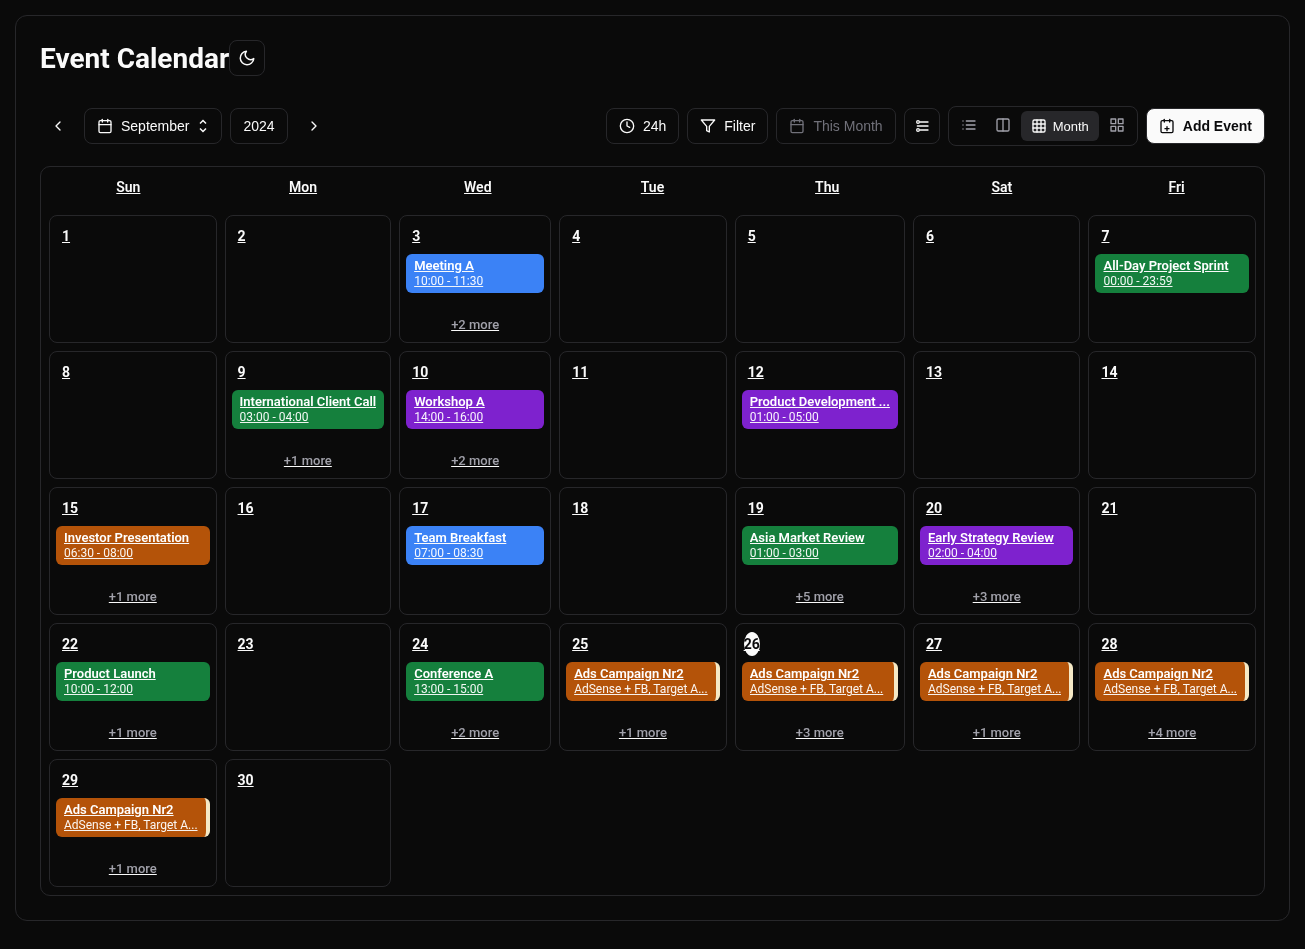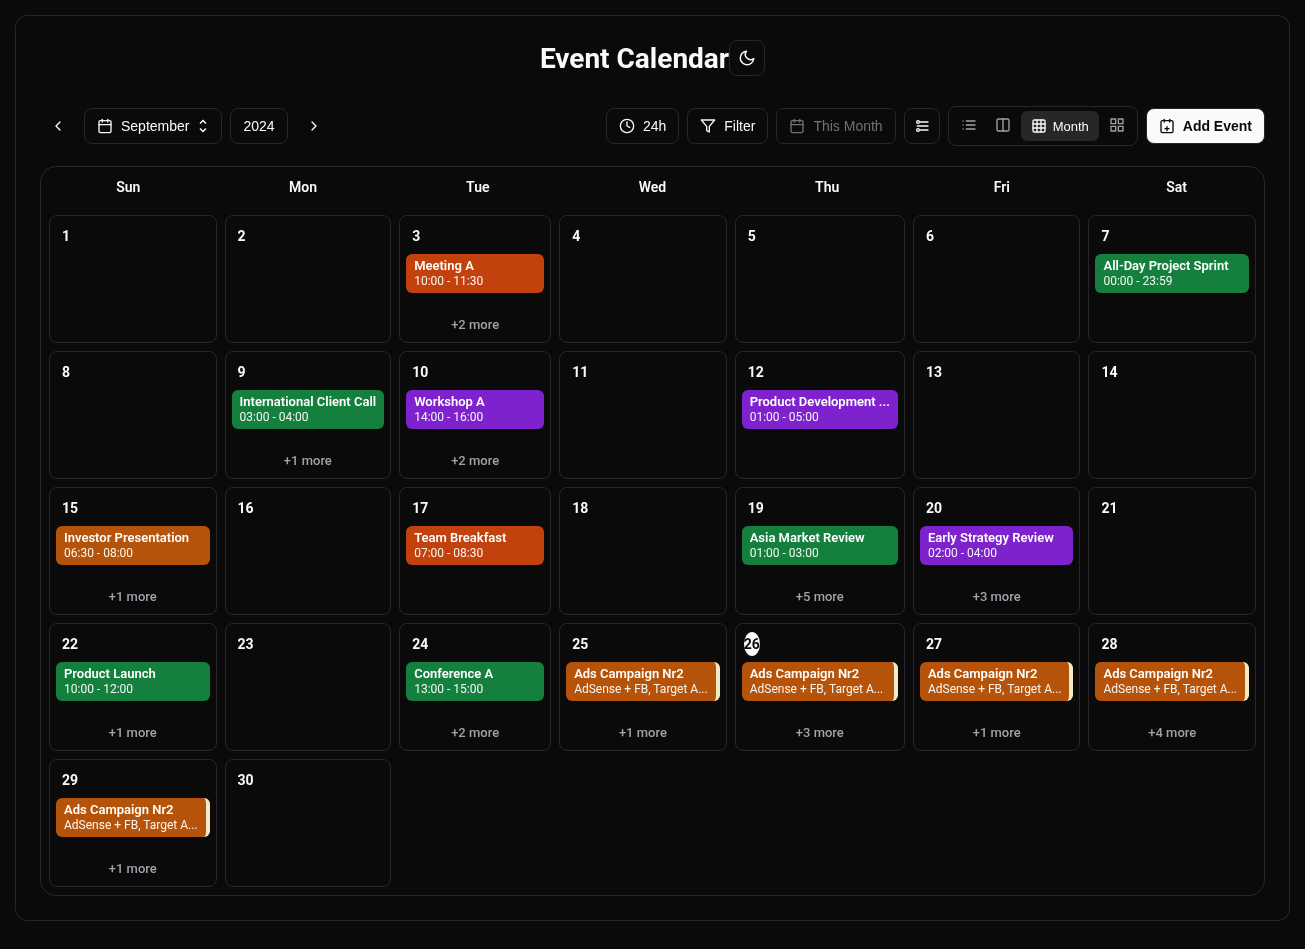--- a/index.html
+++ b/index.html
@@ -14,21 +14,21 @@
     font-size: 14px;
     padding: 15px;
   }
   .container {
     border: 1px solid #27272a;
     border-radius: 12px;
     padding: 24px;
   }
   .header-row {
     display: flex;
-    justify-content: center;
+    justify-content: flex-start;
     align-items: center;
     margin-bottom: 30px;
   }
   .page-title {
     font-size: 28px;
     font-weight: 700;
   }
   .theme-btn {
     width: 36px;
     height: 36px;
@@ -105,22 +105,23 @@
   }
   .view-btn.active { background: #27272a; color: #fafafa; }
   .view-btn.icon-only { width: 32px; padding: 0; justify-content: center; }
   .updown {
     display: flex;
     flex-direction: column;
     line-height: 0;
   }
   .calendar {
     border: 1px solid #27272a;
-    border-radius: 16px;
+    border-radius: 10px;
     overflow: hidden;
+    text-decoration: underline;
   }
   .day-header {
     display: grid;
     grid-template-columns: repeat(7, 1fr);
   }
   .day-name {
     text-align: center;
     padding: 12px 0;
     font-weight: 600;
     font-size: 14px;
@@ -168,21 +169,21 @@
     border-radius: 6px;
     padding: 4px 8px;
     font-size: 13px;
     line-height: 1.25;
     color: #fff;
     cursor: pointer;
     overflow: hidden;
   }
   .event .et { font-weight: 600; white-space: nowrap; overflow: hidden; text-overflow: ellipsis; }
   .event .es { font-size: 12px; opacity: 0.95; white-space: nowrap; overflow: hidden; text-overflow: ellipsis;}
-  .ev-blue { background: #c2410c; }
+  .ev-blue { background: #3b82f6; }
   .ev-red { background: #15803d; }
   .ev-green { background: #15803d; }
   .ev-purple { background: #7e22ce; }
   .ev-amber { background: #b45309; }
   .ev-ads { background: #b45309; border-right: 4px solid #f5e9c6; }
   .more {
     text-align: center;
     font-size: 13px;
     color: #a1a1aa;
     font-weight: 500;
@@ -346,25 +347,25 @@
         </span>
         <span>Add Event</span>
       </button>
     </div>
   </div>
 
   <div class="calendar">
     <div class="day-header" id="day-header">
         <div class="day-name">Sun</div>
         <div class="day-name">Mon</div>
+        <div class="day-name">Wed</div>
         <div class="day-name">Tue</div>
-        <div class="day-name">Wed</div>
         <div class="day-name">Thu</div>
+        <div class="day-name">Sat</div>
         <div class="day-name">Fri</div>
-        <div class="day-name">Sat</div>
       </div>
     <div class="grid" id="grid">
         <div class="cell">
           <div class="date-num">
             <span class="dn">1</span>
           </div>
         </div>
         <div class="cell">
           <div class="date-num">
             <span class="dn">2</span>

